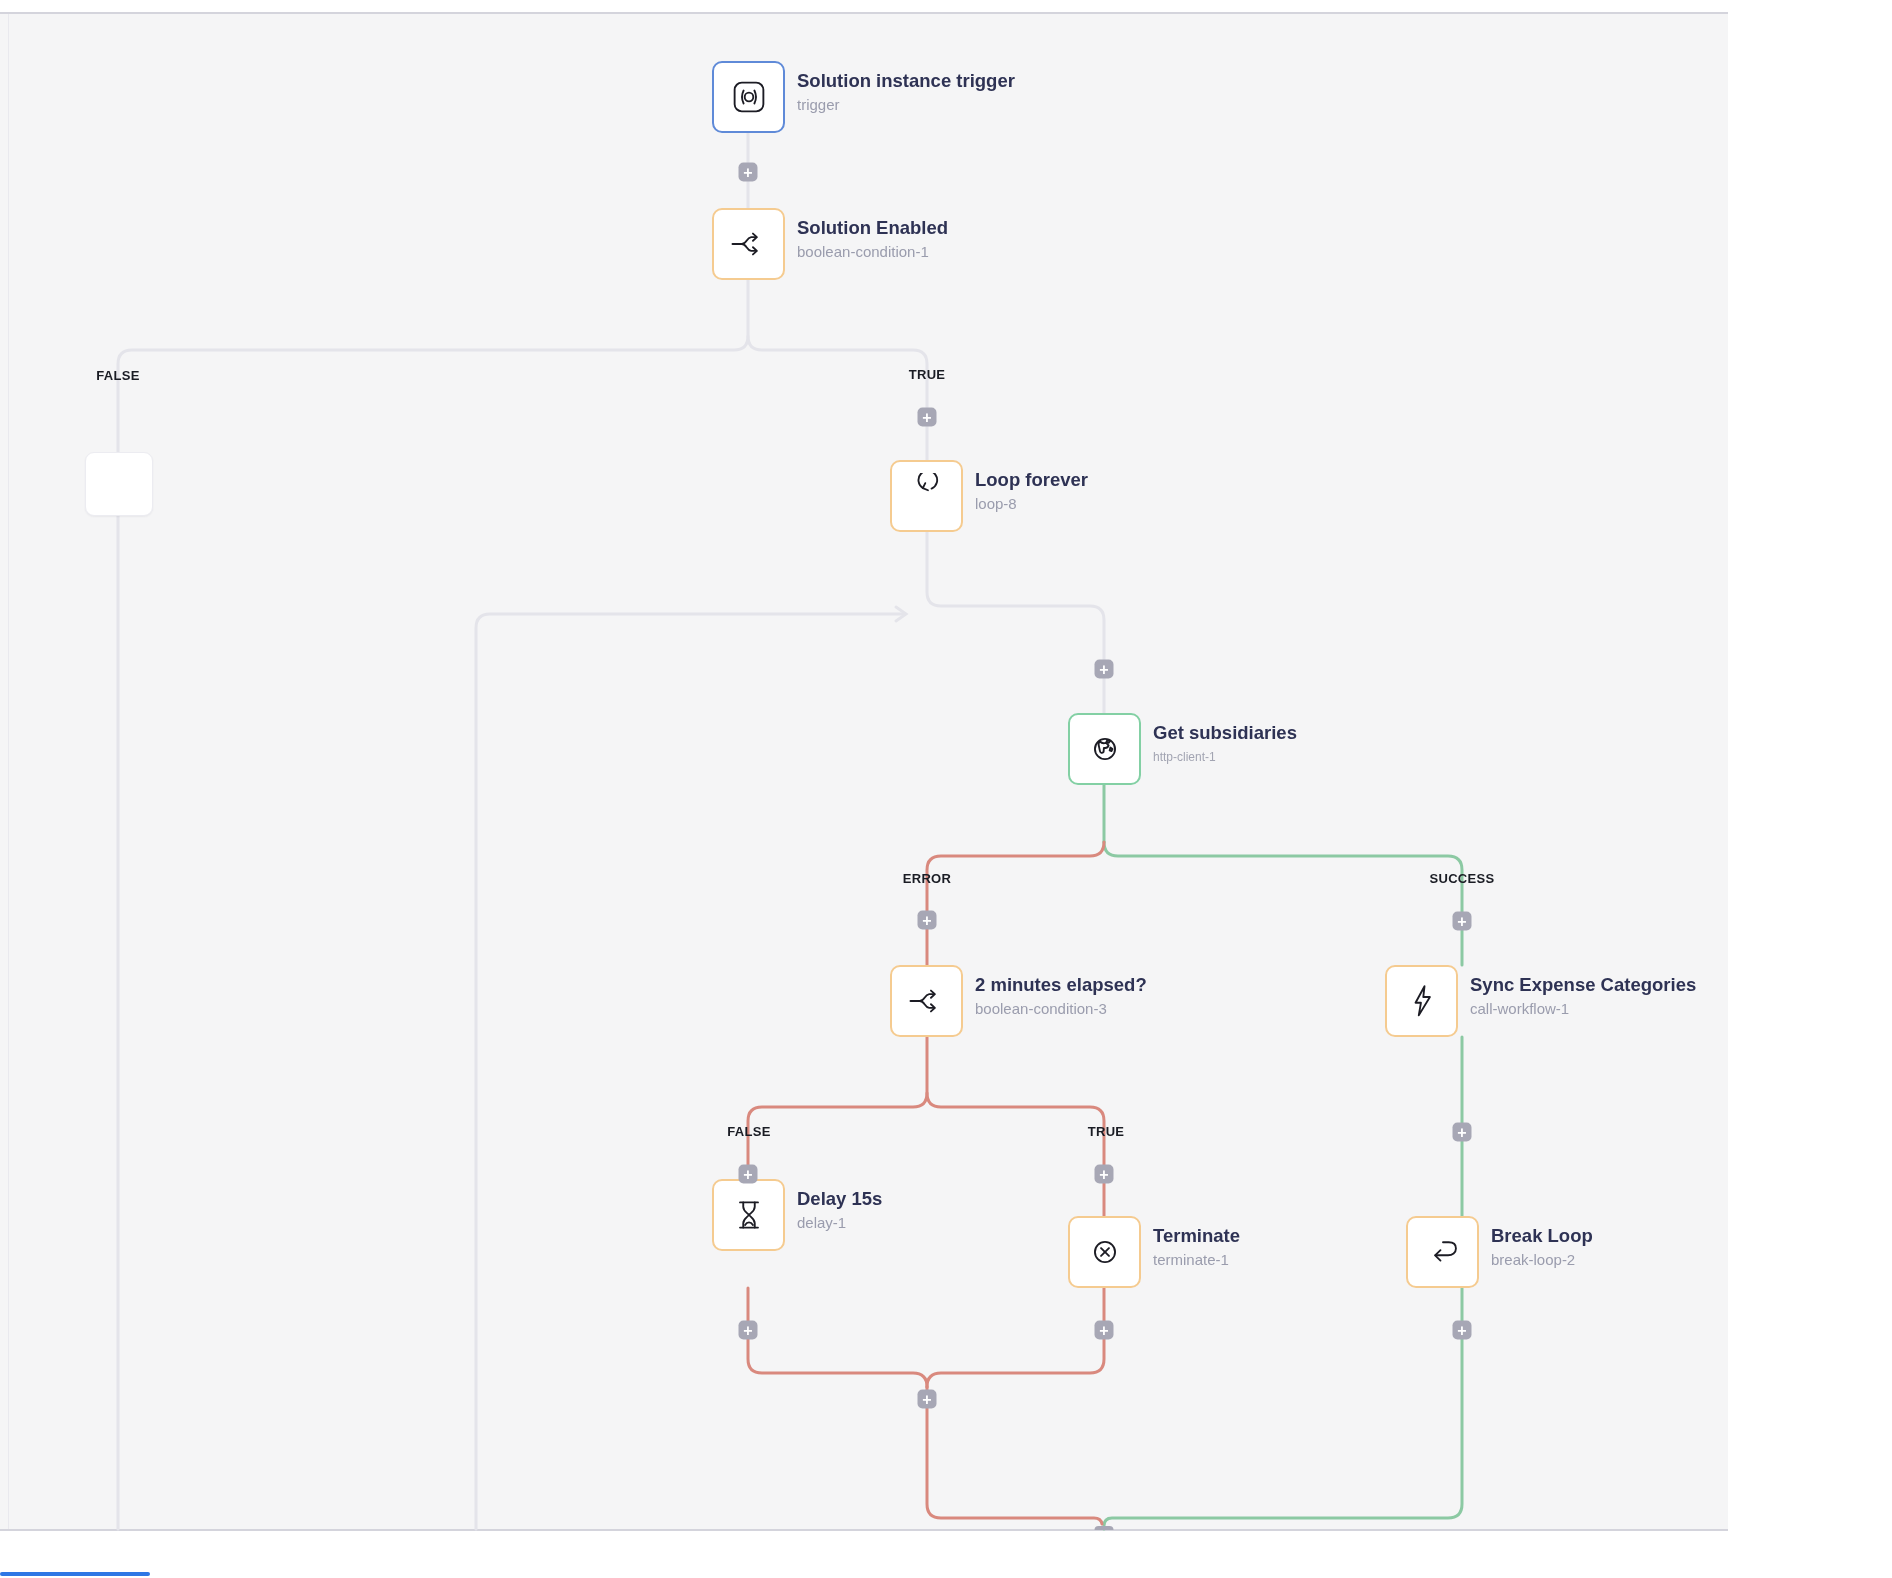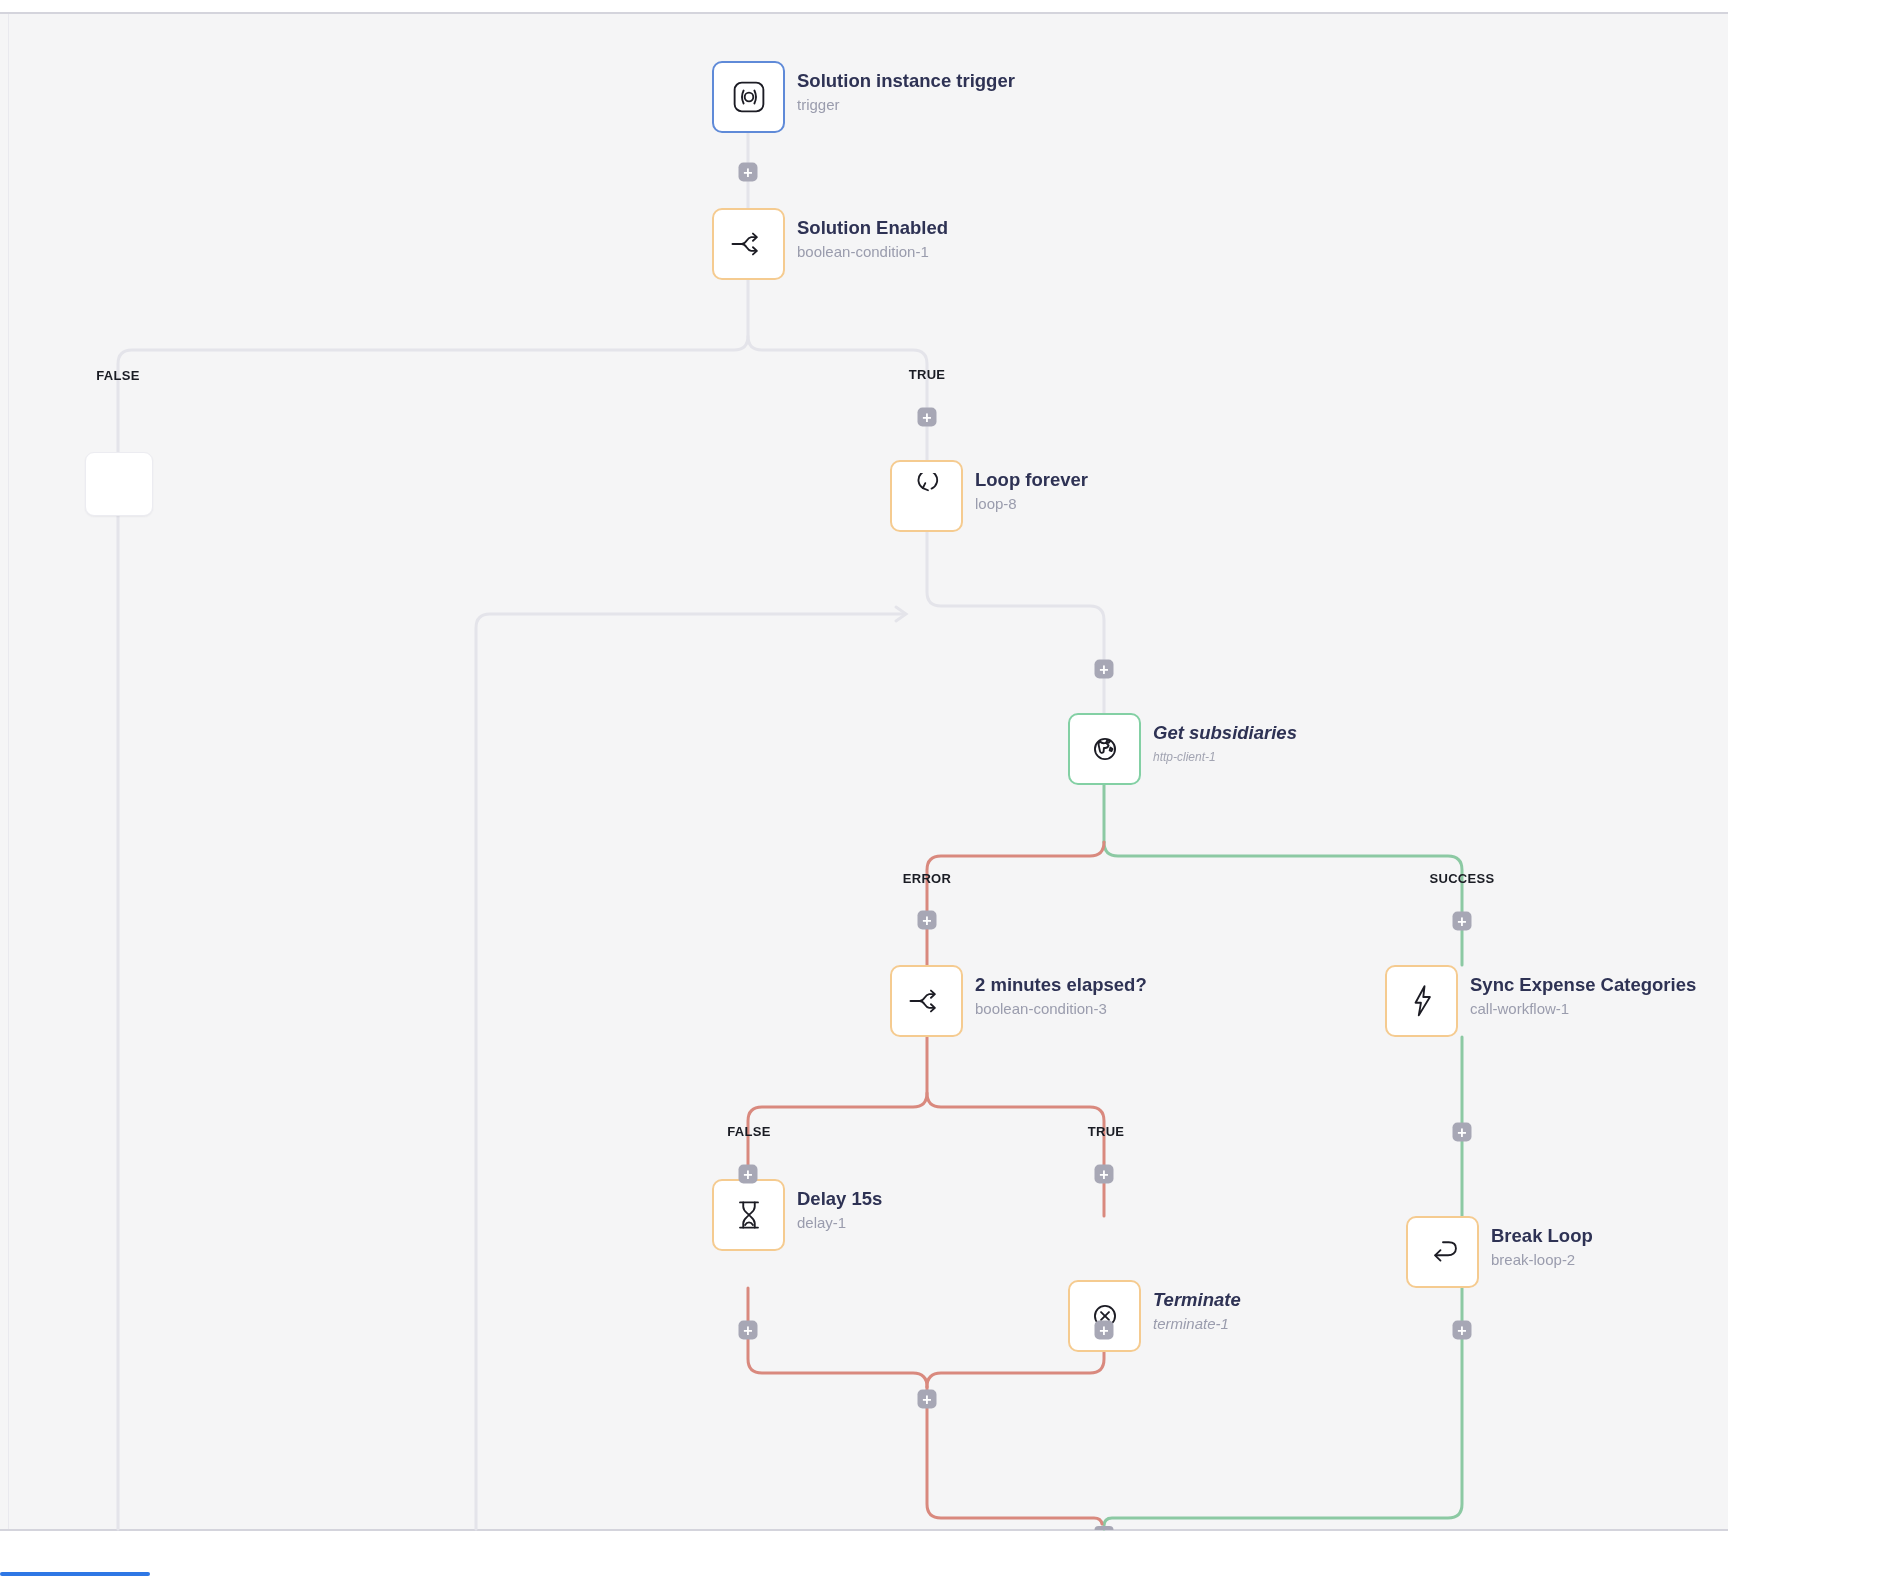--- a/index.html
+++ b/index.html
@@ -99,21 +99,21 @@
           <svg width="46" height="46" viewBox="0 0 64 64" class="icon-svg">
             <path d="M38.4 21.7 A13 13 0 1 0 26.5 21" fill="none" stroke="#1c1c24" stroke-width="2.6" stroke-linecap="round" stroke-linejoin="round"></path>
             <path d="M33.4 24 L26.2 21 L29.6 14.2" fill="none" stroke="#1c1c24" stroke-width="2.6" stroke-linecap="round" stroke-linejoin="round"></path>
           </svg>
         </div>
         <div class="node-text">
           <div class="node-title">Loop forever</div>
           <div class="node-subtitle">loop-8</div>
         </div>
       </div>
-      <div class="node" style="left: 1068px; top: 713px; font-style: italic;">
+      <div class="node" style="left: 1068px; top: 713px;">
         <div class="node-box" style="border-color: rgb(131, 208, 164);">
           <svg width="46" height="46" viewBox="0 0 64 64" class="icon-svg">
             <circle cx="32" cy="32" r="14" fill="none" stroke="#1c1c24" stroke-width="2.6" stroke-linecap="round" stroke-linejoin="round"></circle>
             <path d="M25 21.5 C27 24 30.5 24.5 33.5 23.5 L37 27 C36 30 33 31 30.5 30.5 L30 36 C28 38.5 25.5 37.5 25 35 L23.5 28 C22.5 25 23.5 22.5 25 21.5 Z" fill="none" stroke="#1c1c24" stroke-width="2.6" stroke-linecap="round" stroke-linejoin="round"></path>
             <path d="M35.5 19.5 l3.5 1.5 -2 2.5 -3 -1.5 Z" fill="none" stroke="#1c1c24" stroke-width="2.6" stroke-linecap="round" stroke-linejoin="round"></path>
             <path d="M39.5 30 l3 2 -1.5 3 -2.5 -1 Z" fill="none" stroke="#1c1c24" stroke-width="2.6" stroke-linecap="round" stroke-linejoin="round"></path>
           </svg>
         </div>
         <div class="node-text">
           <div class="node-title">Get subsidiaries</div>
@@ -154,21 +154,21 @@
             <path d="M24 14.5 V20.5 C24 26.5 29 28.6 32 32 C29 35.4 24 37.5 24 43.5 V49.5" fill="none" stroke="#1c1c24" stroke-width="2.6" stroke-linecap="round" stroke-linejoin="round"></path>
             <path d="M40 14.5 V20.5 C40 26.5 35 28.6 32 32 C35 35.4 40 37.5 40 43.5 V49.5" fill="none" stroke="#1c1c24" stroke-width="2.6" stroke-linecap="round" stroke-linejoin="round"></path>
             <path d="M26.5 46 C29.5 41 34.5 41 37.5 46" fill="none" stroke="#1c1c24" stroke-width="2.6" stroke-linecap="round" stroke-linejoin="round"></path>
           </svg>
         </div>
         <div class="node-text">
           <div class="node-title">Delay 15s</div>
           <div class="node-subtitle">delay-1</div>
         </div>
       </div>
-      <div class="node" style="left: 1068px; top: 1280px; font-style: italic;">
+      <div class="node" style="left: 1068px; top: 1216px;">
         <div class="node-box" style="border-color: rgb(245, 203, 144);">
           <svg width="46" height="46" viewBox="0 0 64 64" class="icon-svg">
             <circle cx="32" cy="32" r="14" fill="none" stroke="#1c1c24" stroke-width="2.6" stroke-linecap="round" stroke-linejoin="round"></circle>
             <path d="M26.5 26.5 L37.5 37.5" fill="none" stroke="#1c1c24" stroke-width="2.6" stroke-linecap="round" stroke-linejoin="round"></path>
             <path d="M37.5 26.5 L26.5 37.5" fill="none" stroke="#1c1c24" stroke-width="2.6" stroke-linecap="round" stroke-linejoin="round"></path>
           </svg>
         </div>
         <div class="node-text">
           <div class="node-title">Terminate</div>
           <div class="node-subtitle">terminate-1</div>

